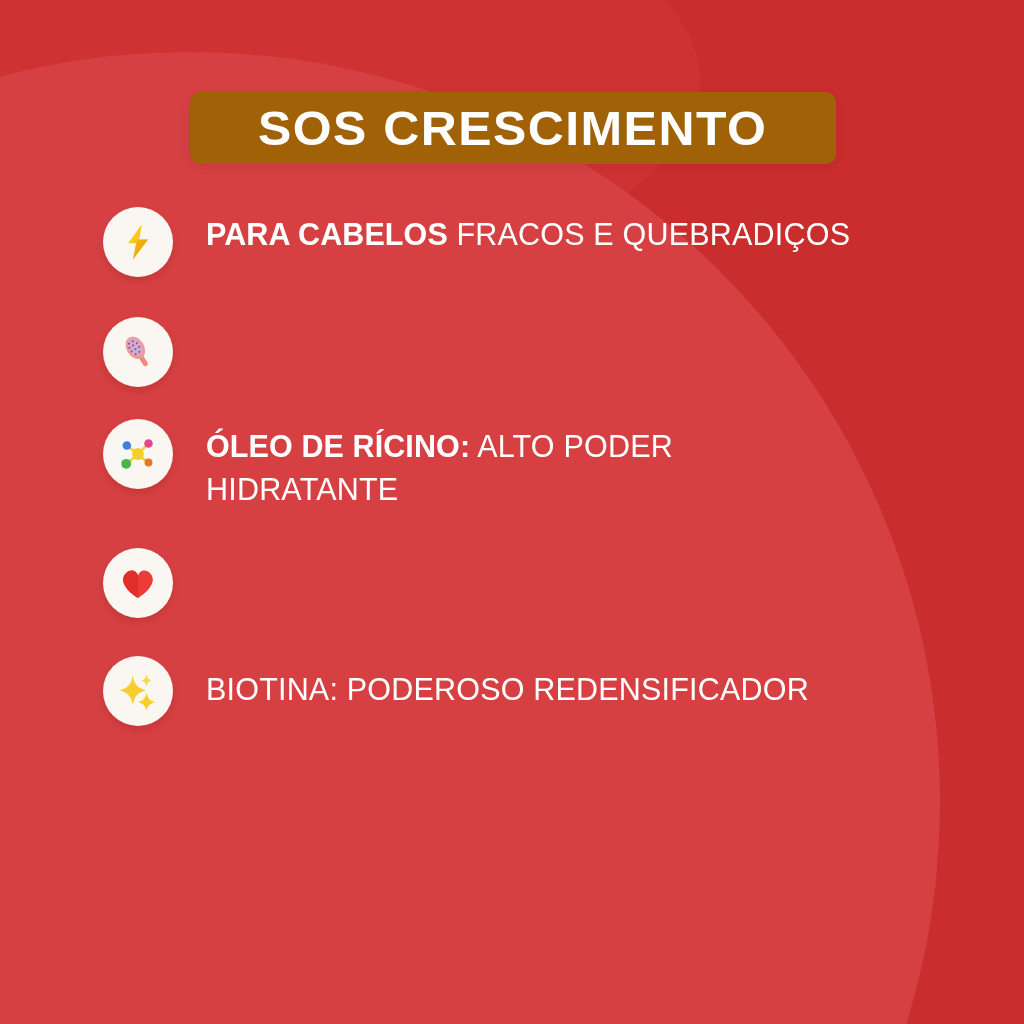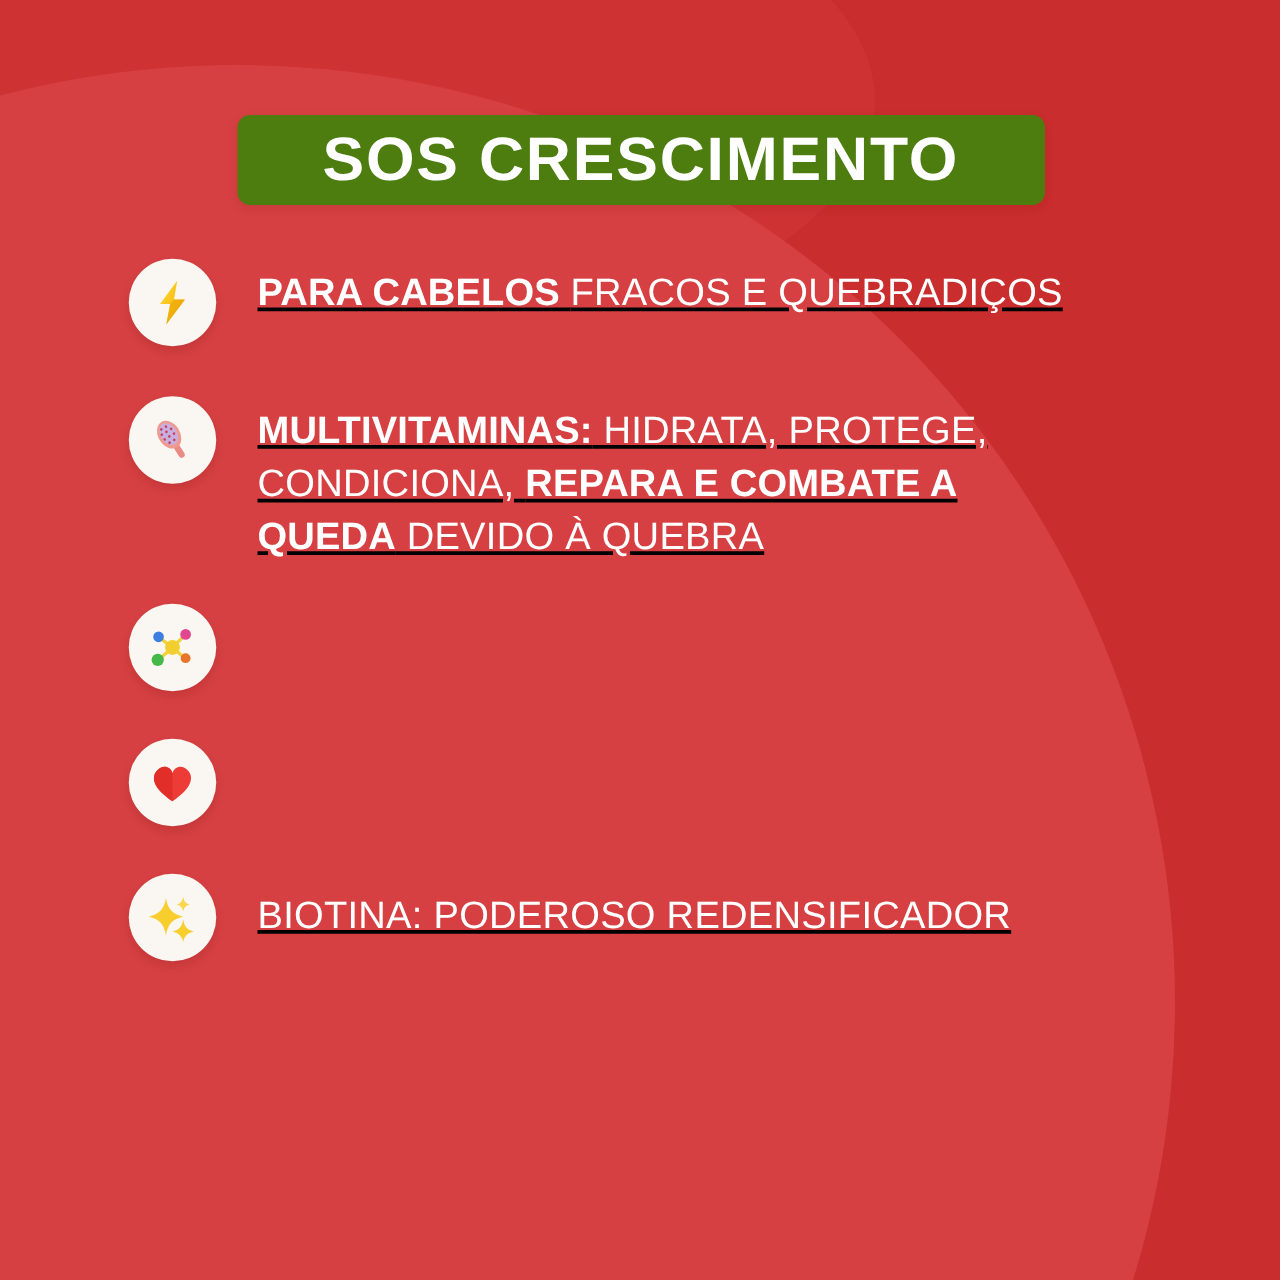--- a/index.html
+++ b/index.html
@@ -43,21 +43,21 @@
     opacity: .55;
   }
 
   
   .title-banner {
     position: absolute;
     left: 190px;
     top: 92px;
     width: 646px;
     height: 72px;
-    background: #4d7c0f;
+    background: #a16207;
     border-radius: 10px;
     display: flex;
     align-items: center;
     justify-content: center;
     box-shadow: 0 3px 8px rgba(120,15,15,.12);
   }
   .title-text {
     color: #FFFFFF;
     font-size: 49px;
     font-weight: 700;
@@ -67,21 +67,20 @@
     white-space: nowrap;
     transform: scaleX(1.02);
   }
 
   
   .features {
     position: absolute;
     left: 0;
     top: 205px;
     width: 872px;
-    text-decoration: underline;
   }
   .feature {
     position: relative;
     display: flex;
     align-items: flex-start;
     padding-left: 103px;
     margin-bottom: 34px;
   }
   .icon-circle {
     flex: 0 0 auto;
@@ -175,40 +174,40 @@
           <circle cx="24" cy="26" r="1.7"></circle>
                   <circle cx="31" cy="26" r="1.7"></circle>
                   <circle cx="38" cy="26" r="1.7"></circle>
           <circle cx="27" cy="33" r="1.7"></circle>
                   <circle cx="34" cy="33" r="1.7"></circle>
         </g>
       </g>
     </svg>
           </span>
         </div>
-        <div class="feature-text"><b>MULTIVITAMINAS:</b><span> HIDRATA, PROTEGE, CONDICIONA, </span><b>REPARA E COMBATE A QUEDA</b><span> DEVIDO À QUEBRA</span></div>
       </div>
       <div class="feature f-2">
         <div class="icon-circle">
           <span class="icon-glyph">
             <svg width="42" height="42" viewBox="0 0 64 64" aria-hidden="true">
       <g stroke="#F0D23A" stroke-width="4" stroke-linecap="round">
         <line x1="32" y1="32" x2="16" y2="20"></line>
         <line x1="32" y1="32" x2="47" y2="17"></line>
         <line x1="32" y1="32" x2="15" y2="47"></line>
         <line x1="32" y1="32" x2="47" y2="45"></line>
       </g>
       <circle cx="32" cy="32" r="9" fill="#F2CF2E"></circle>
       <circle cx="15" cy="19" r="6.5" fill="#3C7FE0"></circle>
       <circle cx="48" cy="16" r="6.5" fill="#E0478F"></circle>
       <circle cx="14" cy="47" r="7.5" fill="#44B849"></circle>
       <circle cx="48" cy="45" r="6" fill="#E8762A"></circle>
     </svg>
           </span>
         </div>
+        <div class="feature-text"><b>ÓLEO DE RÍCINO:</b><span> ALTO PODER HIDRATANTE</span></div>
       </div>
       <div class="feature f-3">
         <div class="icon-circle">
           <span class="icon-glyph">
             <svg width="40" height="40" viewBox="0 0 64 64" aria-hidden="true">
       <path d="M32 56 C8 40 4 26 12 17 C19 9 29 11 32 20 C35 11 45 9 52 17 C60 26 56 40 32 56 Z" fill="#ED3B36"></path>
       <path d="M32 56 C8 40 4 26 12 17 C19 9 29 11 32 20 Z" fill="#E22E28"></path>
     </svg>
           </span>
         </div>

